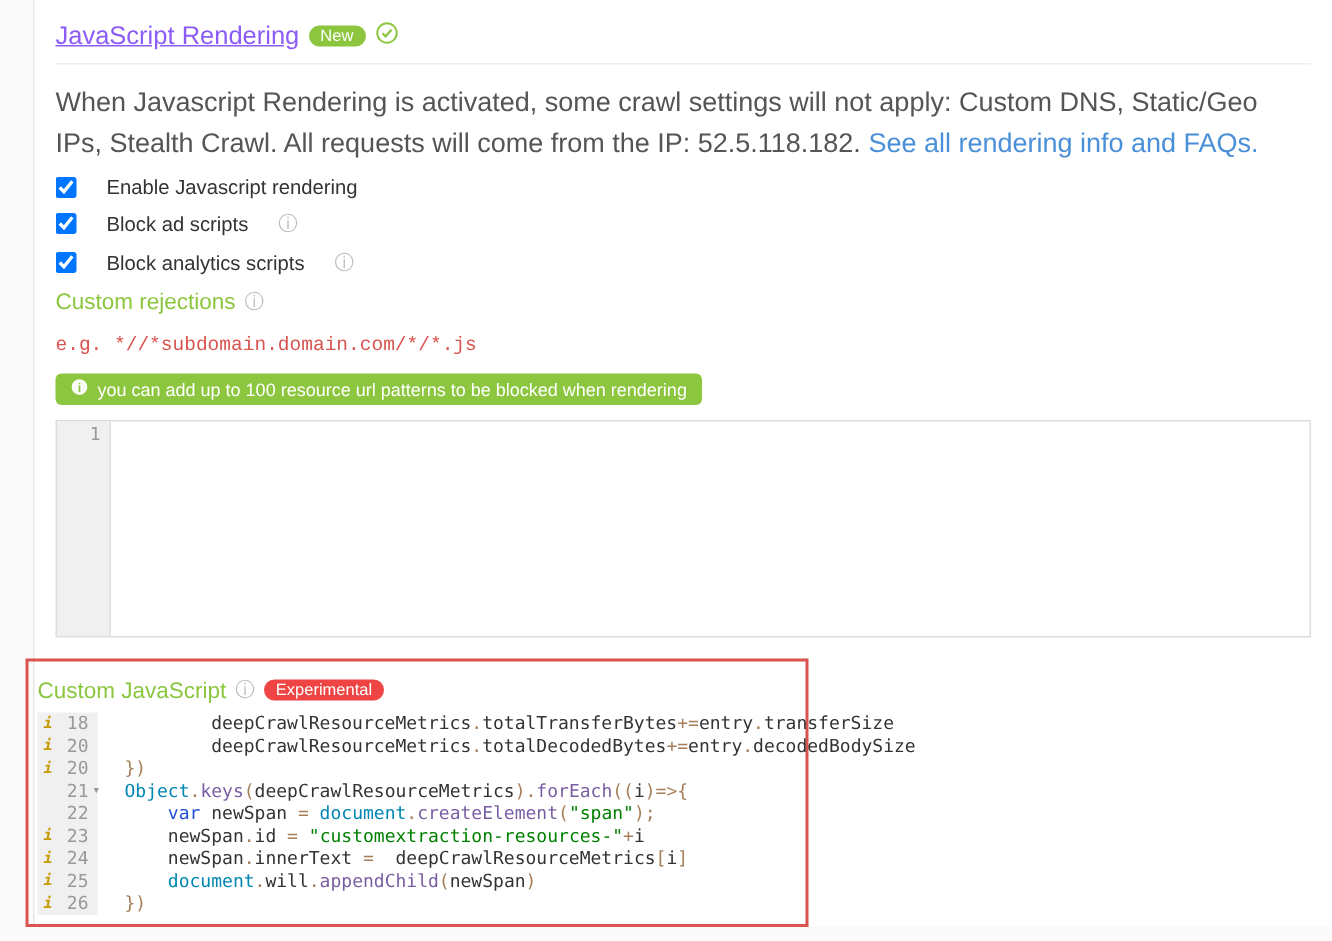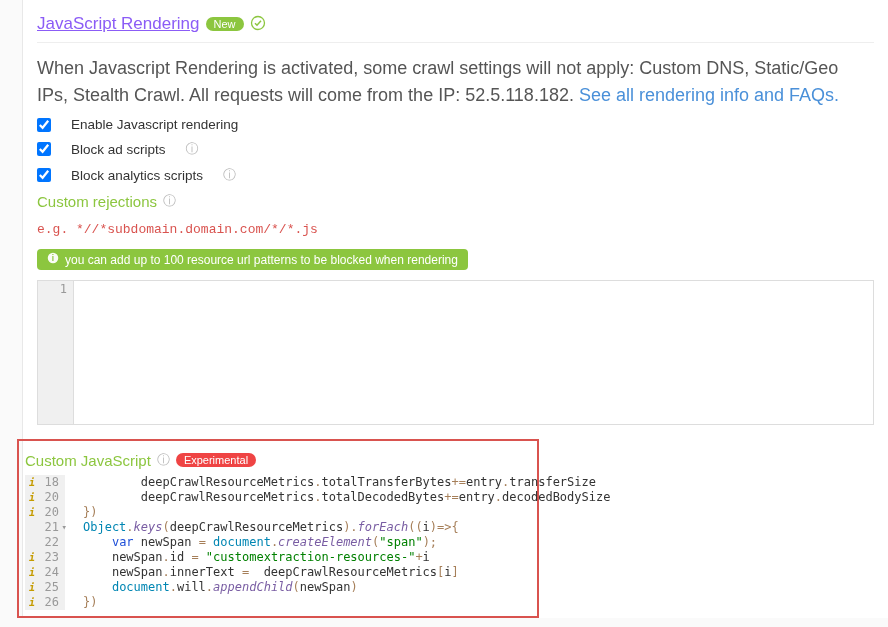--- a/index.html
+++ b/index.html
@@ -119,21 +119,21 @@
     .framed {
       border: 2px solid #d9534f;
       padding: 10px 6px 6px 6px;
       margin-left: -20px;
       margin-top: 14px;
       width: 522px;
     }
     .tok-prop { color: #333; }
     .tok-op { color: #a67f59; }
     .tok-obj { color: #0086b3; }
-    .tok-fn { color: #795da3; font-style: italic; }
+    .tok-fn { color: #795da3; }
     .tok-var { color: #1d4ed8; }
     .tok-str { color: #008000; }
     .tok-arrow { color: #a67f59; }
     .code-wrap {
       position: relative;
       flex: 1;
     }
     .editor2 {
       font-family: Menlo, Consolas, monospace;
       font-size: 12px;

